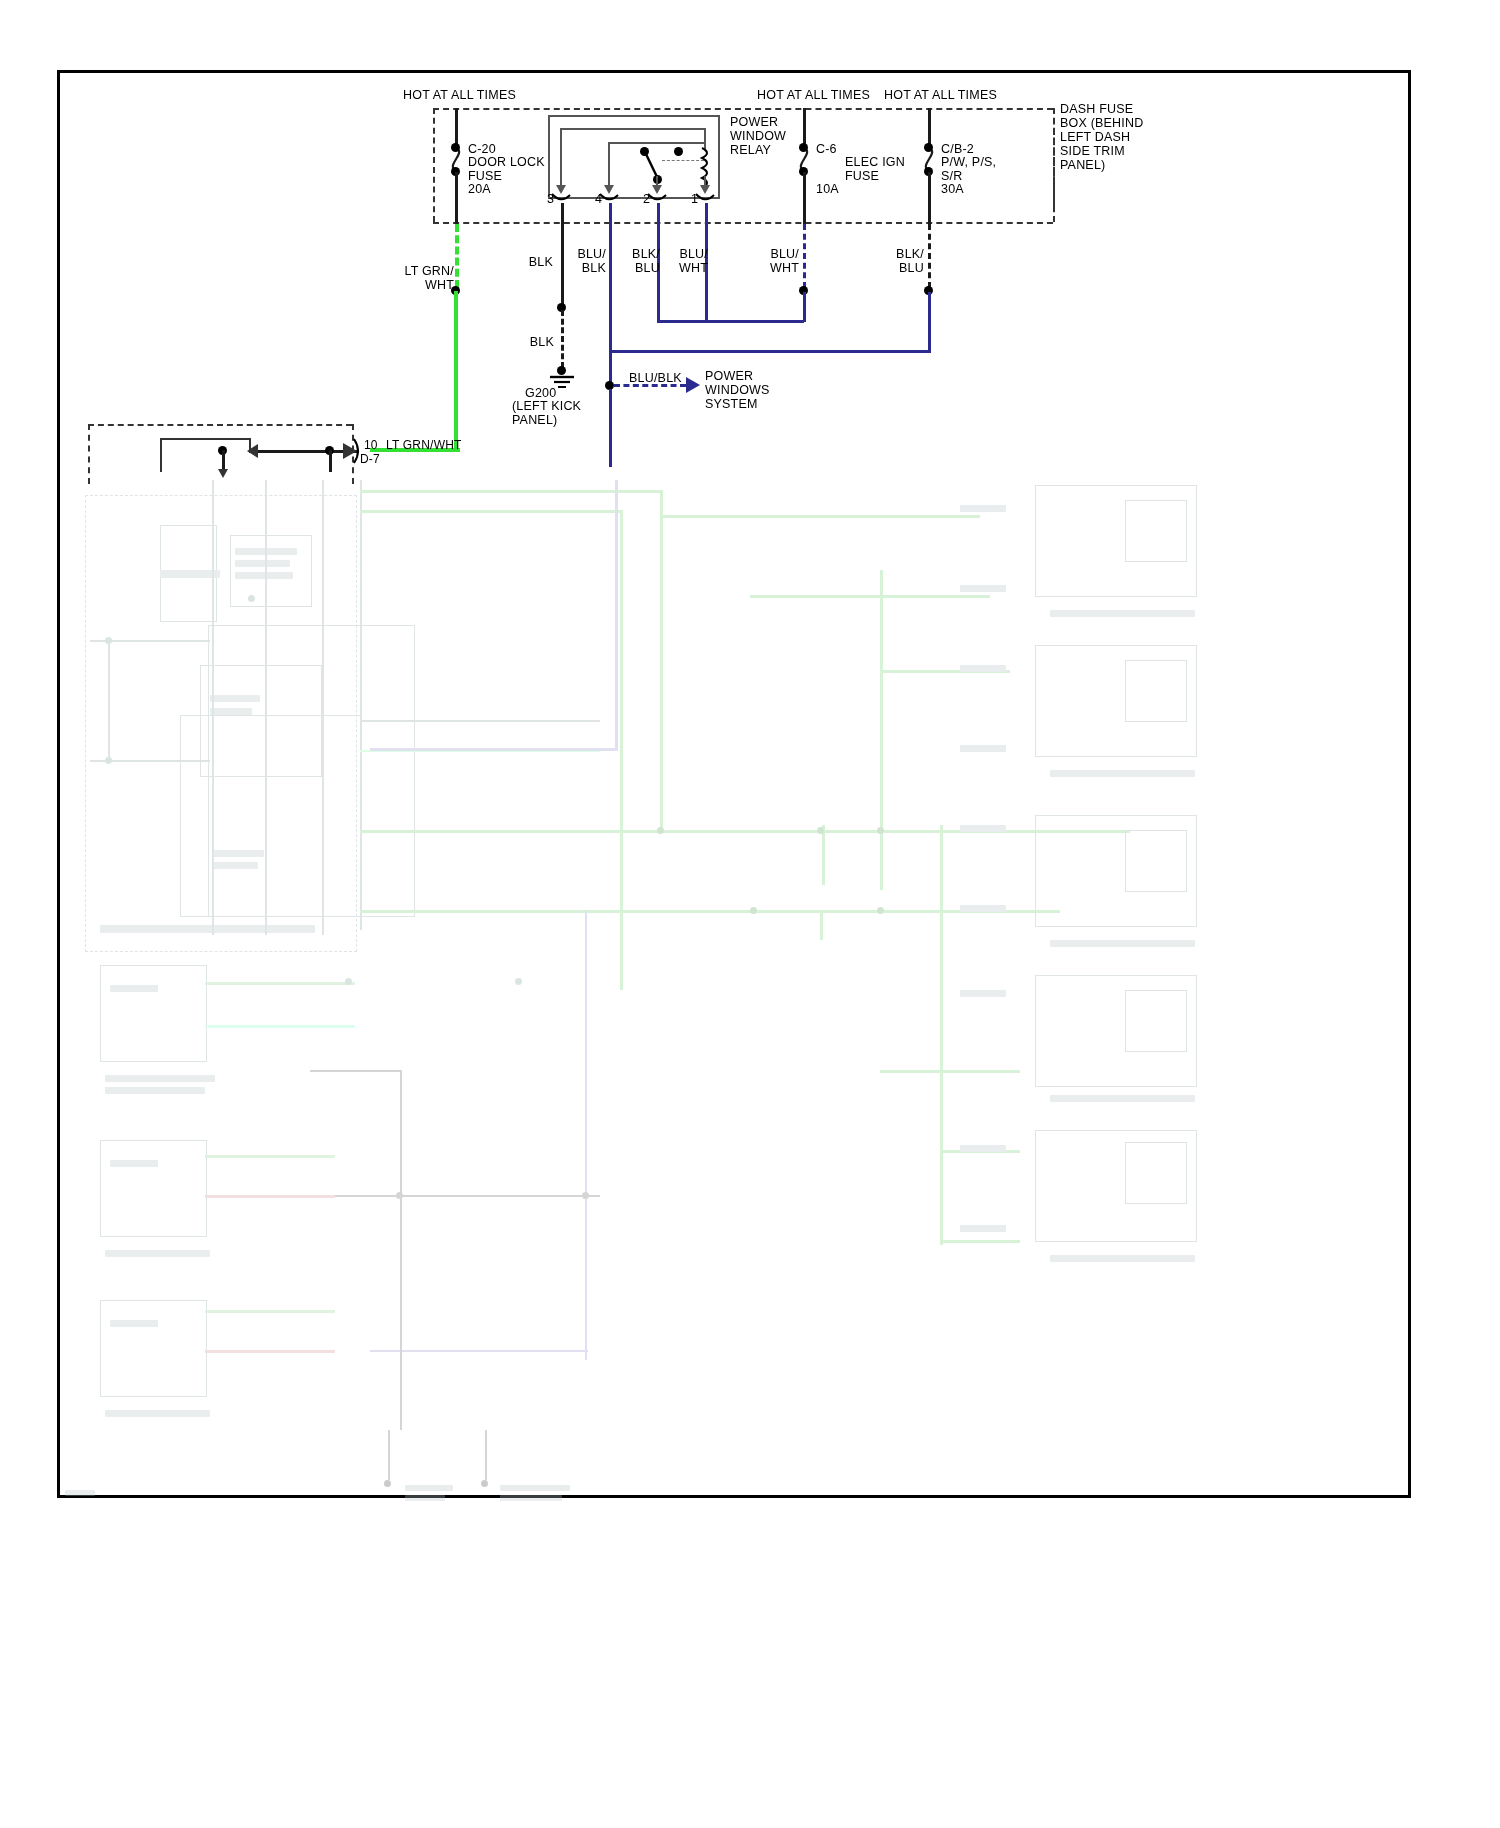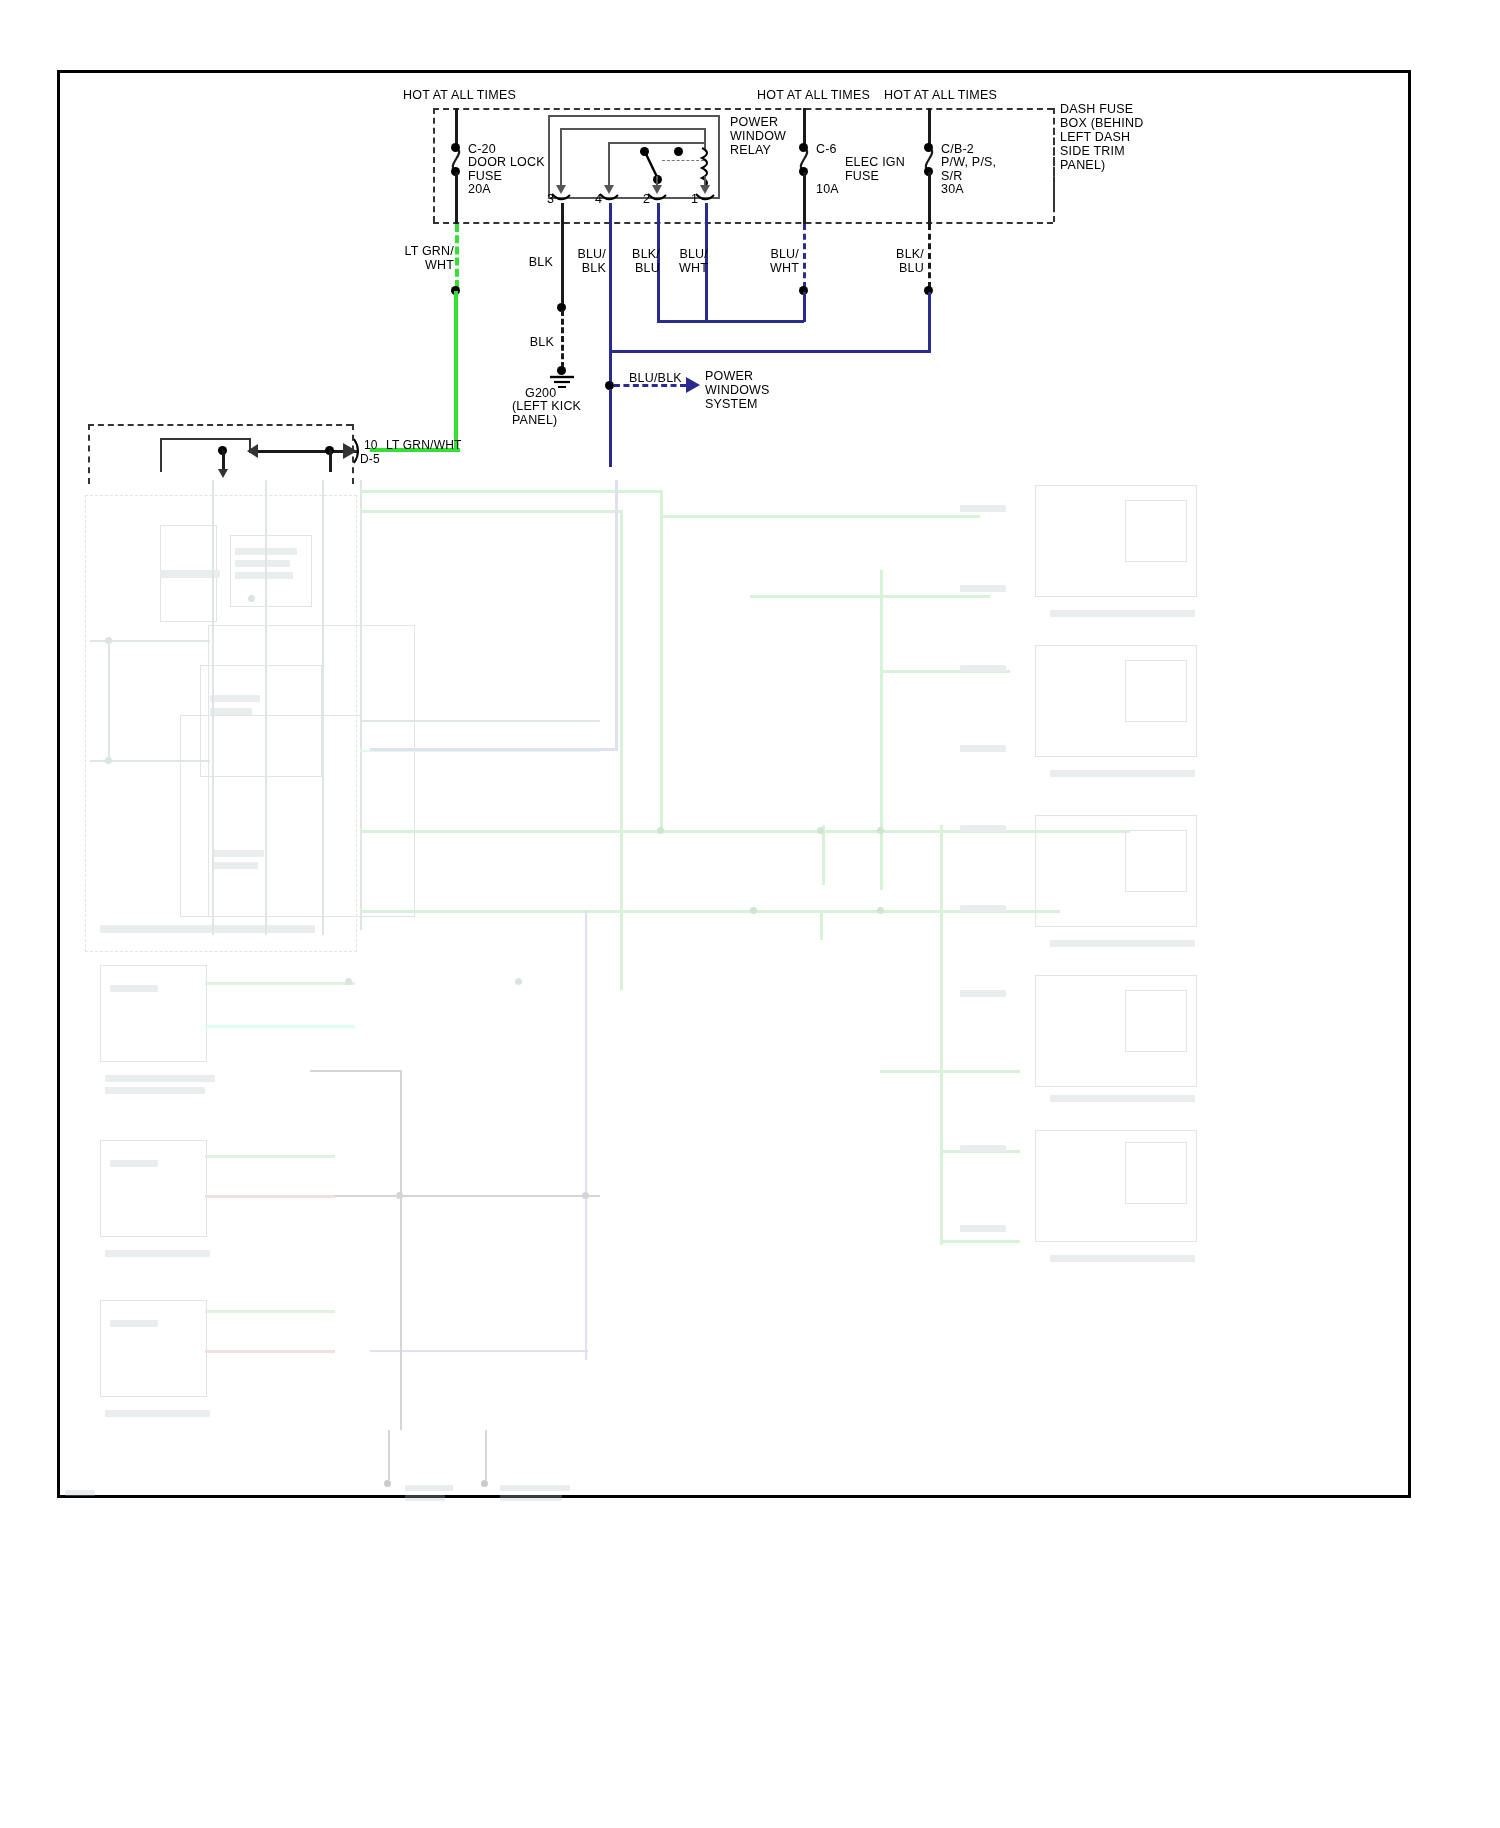--- a/index.html
+++ b/index.html
@@ -200,21 +200,21 @@
   </svg>
   <div class="dot" style="left:451px;top:143px;"></div>
   <div class="dot" style="left:451px;top:167px;"></div>
   <div class="vblk" style="left:455px;top:172px;height:52px;"></div>
   <div class="lbl" style="left:468px;top:142px;">C-20</div>
   <div class="lbl" style="left:468px;top:155px;">DOOR LOCK
 FUSE</div>
   <div class="lbl" style="left:468px;top:182px;">20A</div>
 
   <div class="dgrn-v" style="left:455px;top:224px;height:64px;"></div>
-  <div class="lbl c" style="left:400px;top:244px;width:54px;text-align:right;">LT GRN/
+  <div class="lbl c" style="left:400px;top:264px;width:54px;text-align:right;">LT GRN/
 WHT</div>
   <div class="dot" style="left:451px;top:286px;"></div>
   <div class="vgrn" style="left:454px;top:291px;height:159px;"></div>
   <div style="position:absolute;left:454px;top:447px;width:3.5px;height:5px;background:#35e035;"></div>
 
   <div style="position:absolute;left:370px;top:448px;width:90px;height:3.5px;background:#35e035;"></div>
 
   <div class="relay-box" style="left:548px;top:115px;width:168px;height:80px;"></div>
 
   <div class="thin th" style="left:560px;top:128px;width:144px;"></div>
@@ -356,16 +356,16 @@
   <div class="vblk" style="left:222px;top:450px;height:22px;"></div>
   <div class="arrow-dn" style="left:218px;top:469px;"></div>
   <div class="vblk" style="left:329px;top:450px;height:22px;"></div>
   <div class="arrow-l" style="left:247px;top:444px;"></div>
   <div class="arrow-r" style="left:343px;top:443px;border-left-color:#333;"></div>
   <svg style="position:absolute;left:352px;top:437px;" width="12" height="28">
     <path d="M2,2 q8,12 0,24" stroke="#000" stroke-width="2" fill="none"></path>
   </svg>
   <div class="lbl sm" style="left:364px;top:439px;">10</div>
   <div class="lbl sm" style="left:386px;top:439px;">LT GRN/WHT</div>
-  <div class="lbl sm" style="left:360px;top:453px;">D-5</div>
+  <div class="lbl sm" style="left:360px;top:453px;">D-7</div>
 
   <div class="watermark" style="left:66px;top:1487px;"></div>
 </div>
 
 </body></html>

